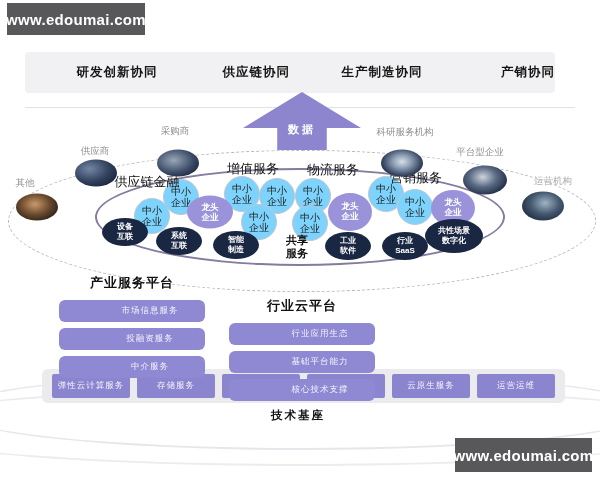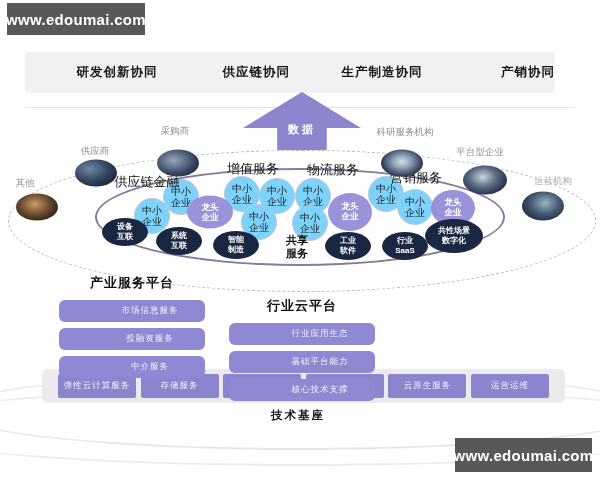--- a/index.html
+++ b/index.html
@@ -39,21 +39,21 @@
   .photo{border-radius:50%;z-index:3;}
   .center-label{font-size:11px;font-weight:bold;color:#111;line-height:1.2;z-index:3;}
   
   .col{position:absolute;width:146px;z-index:2;}
   .col h4{margin:0 0 8px 0;text-align:center;font-size:13px;font-weight:bold;color:#111;letter-spacing:1px;}
   .pbox{height:22px;margin-bottom:6px;background:#8f88d2;border-radius:6px;display:flex;
         align-items:center;justify-content:center;color:#f4f3fb;font-size:8.5px;letter-spacing:1px;padding-left:36px;}
   
   .band{position:absolute;left:42px;top:369px;width:523px;height:34px;background:#ebebee;
         border-radius:6px;display:flex;align-items:center;justify-content:space-between;
-        padding:0 16px;box-sizing:border-box;z-index:1;}
+        padding:0 10px;box-sizing:border-box;z-index:1;}
   .fbox{width:78px;height:24px;background:#8b84cf;border-radius:2px;display:flex;align-items:center;
         justify-content:center;color:#f4f3fb;font-size:8.5px;letter-spacing:1px;}
   .foundation-title{font-size:11.5px;font-weight:bold;color:#111;letter-spacing:2px;z-index:2;}
 </style>
 </head>
 <body>
 
 <div id="stage">
 
   <div class="swoosh" style="left:-50px;top:372px;width:700px;height:74px;border:2px solid #e6e6ec;"></div>

